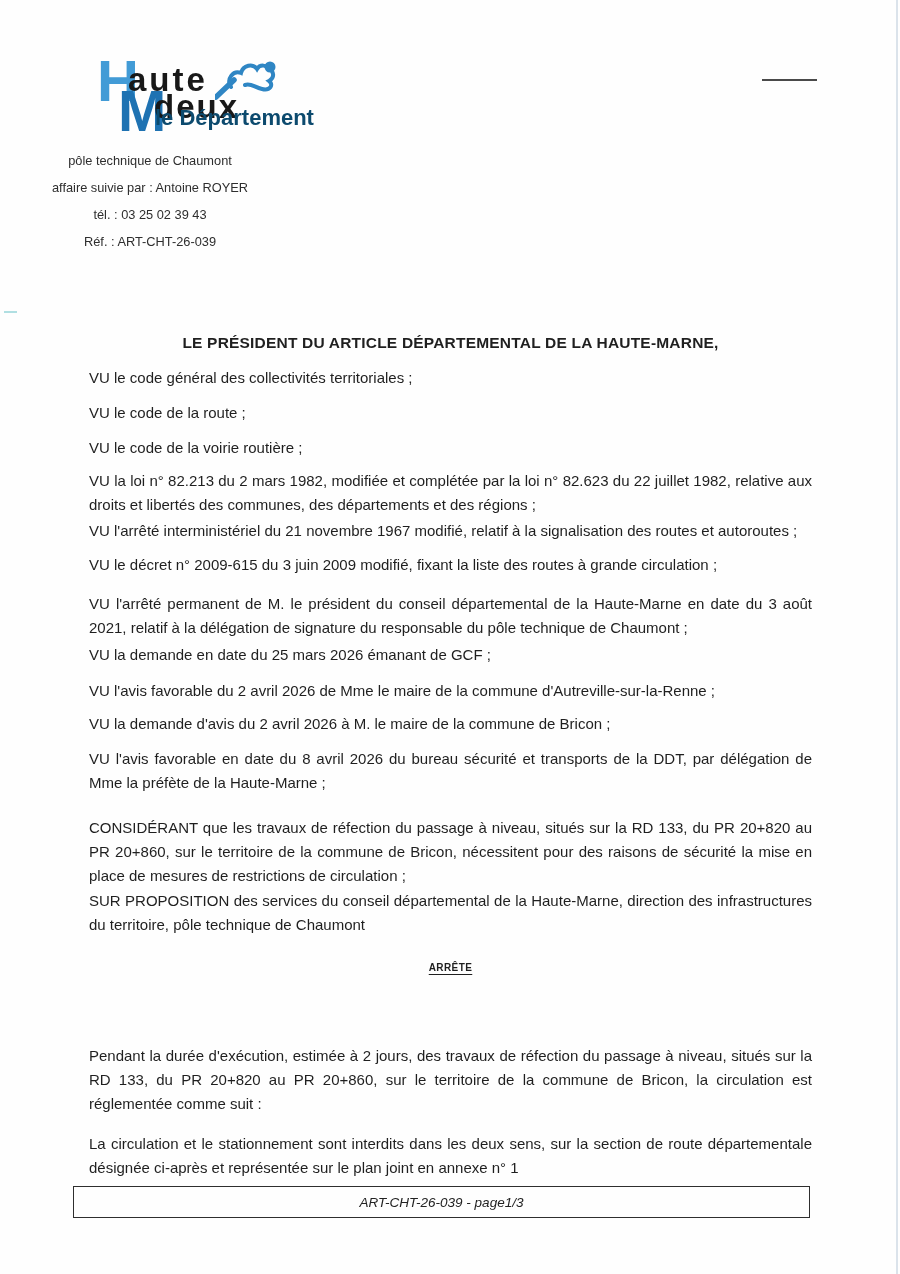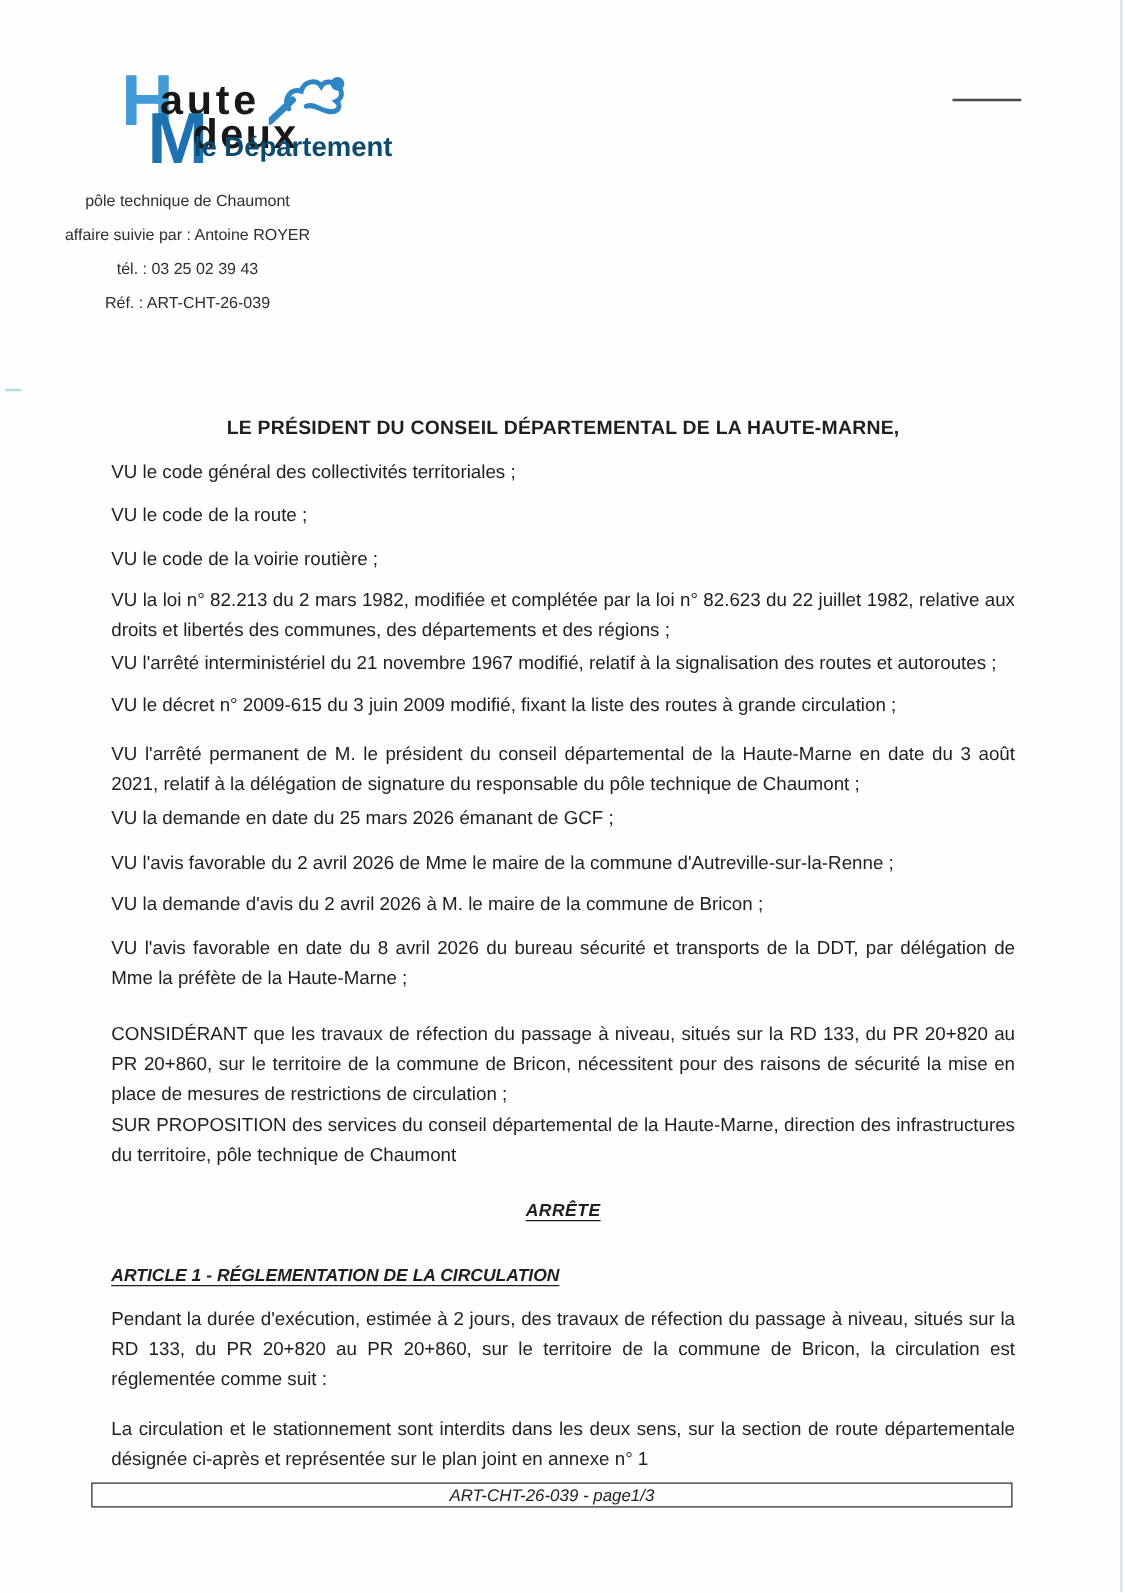--- a/index.html
+++ b/index.html
@@ -33,26 +33,26 @@
   .sender > div { margin-bottom:12px; line-height:15px; white-space:pre-line; }
 
   
   .para, .doc-title, .heading {
     position:absolute; left:89px; width:723px; margin:0;
     font-size:15px; line-height:24px; color:#1f1f1f;
   }
   .para { text-align:justify; }
   .para b, .para strong { font-weight:normal; }
   .doc-title { top:331px; text-align:center; font-weight:bold; font-size:15.5px; letter-spacing:0.2px; }
-  .heading   { font-weight:bold; font-size:14px; text-decoration:underline; text-underline-offset:3px;font-style:italic; }
+  .heading   { font-weight:bold; font-size:10px; text-decoration:underline; text-underline-offset:3px; }
   .heading.centered { text-align:center; letter-spacing:0.4px; }
 
   
   .footer-box {
-    position:absolute; left:73px; top:1186px; width:737px; height:20px;
+    position:absolute; left:73px; top:1186px; width:737px; height:32px;
     border:1px solid #2e2e2e; box-sizing:border-box;
     display:flex; align-items:center; justify-content:center;
     font-size:13.5px; font-style:italic; color:#222222;
   }
 </style>
 </head>
 <body>
 
 <div class="page">
 
@@ -73,40 +73,39 @@
     </svg>
   </div>
 
   <div class="sender">
     <div>pôle technique de Chaumont</div>
     <div>affaire suivie par : Antoine ROYER</div>
     <div>tél. : 03 25 02 39 43</div>
     <div>Réf. : ART-CHT-26-039</div>
   </div>
 
-  <h1 class="doc-title">LE PRÉSIDENT DU CONSEIL DÉPARTEMENTAL DE LA HAUTE-MARNE,</h1>
+  <h1 class="doc-title">LE PRÉSIDENT DU ARTICLE DÉPARTEMENTAL DE LA HAUTE-MARNE,</h1>
 
   <p class="para" style="top:366px"><b>VU</b><span> le code général des collectivités territoriales ;</span><b></b></p>
   <p class="para" style="top:401px"><b>VU</b><span> le code de la route ;</span><b></b></p>
   <p class="para" style="top:436px"><b>VU</b><span> le code de la voirie routière ;</span><b></b></p>
   <p class="para" style="top:469px"><b>VU</b><span> la loi n° 82.213 du 2 mars 1982, modifiée et complétée par la loi n° 82.623 du 22 juillet 1982, relative aux droits et libertés des communes, des départements et des régions ;</span><b></b></p>
   <p class="para" style="top:519px"><b>VU</b><span> l'arrêté interministériel du 21 novembre 1967 modifié, relatif à la signalisation des routes et autoroutes ;</span><b></b></p>
   <p class="para" style="top:553px"><b>VU</b><span> le décret n° 2009-615 du 3 juin 2009 modifié, fixant la liste des routes à grande circulation ;</span><b></b></p>
   <p class="para" style="top:592px"><b>VU</b><span> l'arrêté permanent de M. le président du conseil départemental de la Haute-Marne en date du 3 août 2021, relatif à la délégation de signature du responsable du pôle technique de Chaumont ;</span><b></b></p>
   <p class="para" style="top:643px"><b>VU</b><span> la demande en date du 25 mars 2026 émanant de GCF ;</span><b></b></p>
   <p class="para" style="top:679px"><b>VU</b><span> l'avis favorable du 2 avril 2026 de Mme le maire de la commune d'Autreville-sur-la-Renne</span><b> ;</b></p>
   <p class="para" style="top:712px"><b>VU</b><span> la demande d'avis du 2 avril 2026 à M. le maire de la commune de Bricon </span><b> ;</b></p>
   <p class="para" style="top:747px"><b>VU</b><span> l'avis favorable en date du 8 avril 2026 du bureau sécurité et transports de la DDT, par délégation de Mme la préfète de la Haute-Marne</span><b> ;</b></p>
 
   <p class="para" style="top:816px"><b>CONSIDÉRANT</b><span> que les travaux de réfection du passage à niveau, situés sur la RD 133, du PR 20+820 au PR 20+860, sur le territoire de la commune de Bricon, nécessitent pour des raisons de sécurité la mise en place de mesures de restrictions de circulation ;</span></p>
   <p class="para" style="top:889px"><b>SUR PROPOSITION</b><span> des services du conseil départemental de la Haute-Marne, direction des infrastructures du territoire, pôle technique de Chaumont</span></p>
 
   <h2 class="heading centered" style="top:956px">ARRÊTE</h2>
 
-  <h3 class="heading" style="top:1008px">ARTICLE 1 - RÉGLEMENTATION DE LA CIRCULATION</h3>
   <p class="para" style="top:1044px">Pendant la durée d'exécution, estimée à 2 jours, des travaux de réfection du passage à niveau, situés sur la RD 133, du PR 20+820 au PR 20+860, sur le territoire de la commune de Bricon, la circulation est réglementée comme suit :</p>
   <p class="para" style="top:1132px">La circulation et le stationnement sont interdits dans les deux sens, sur la section de route départementale désignée ci-après et représentée sur le plan joint en annexe n° 1</p>
 
   <div class="footer-box">
     <span>ART-CHT-26-039 - page1/3</span>
   </div>
 
 </div>
 
 </body></html>

